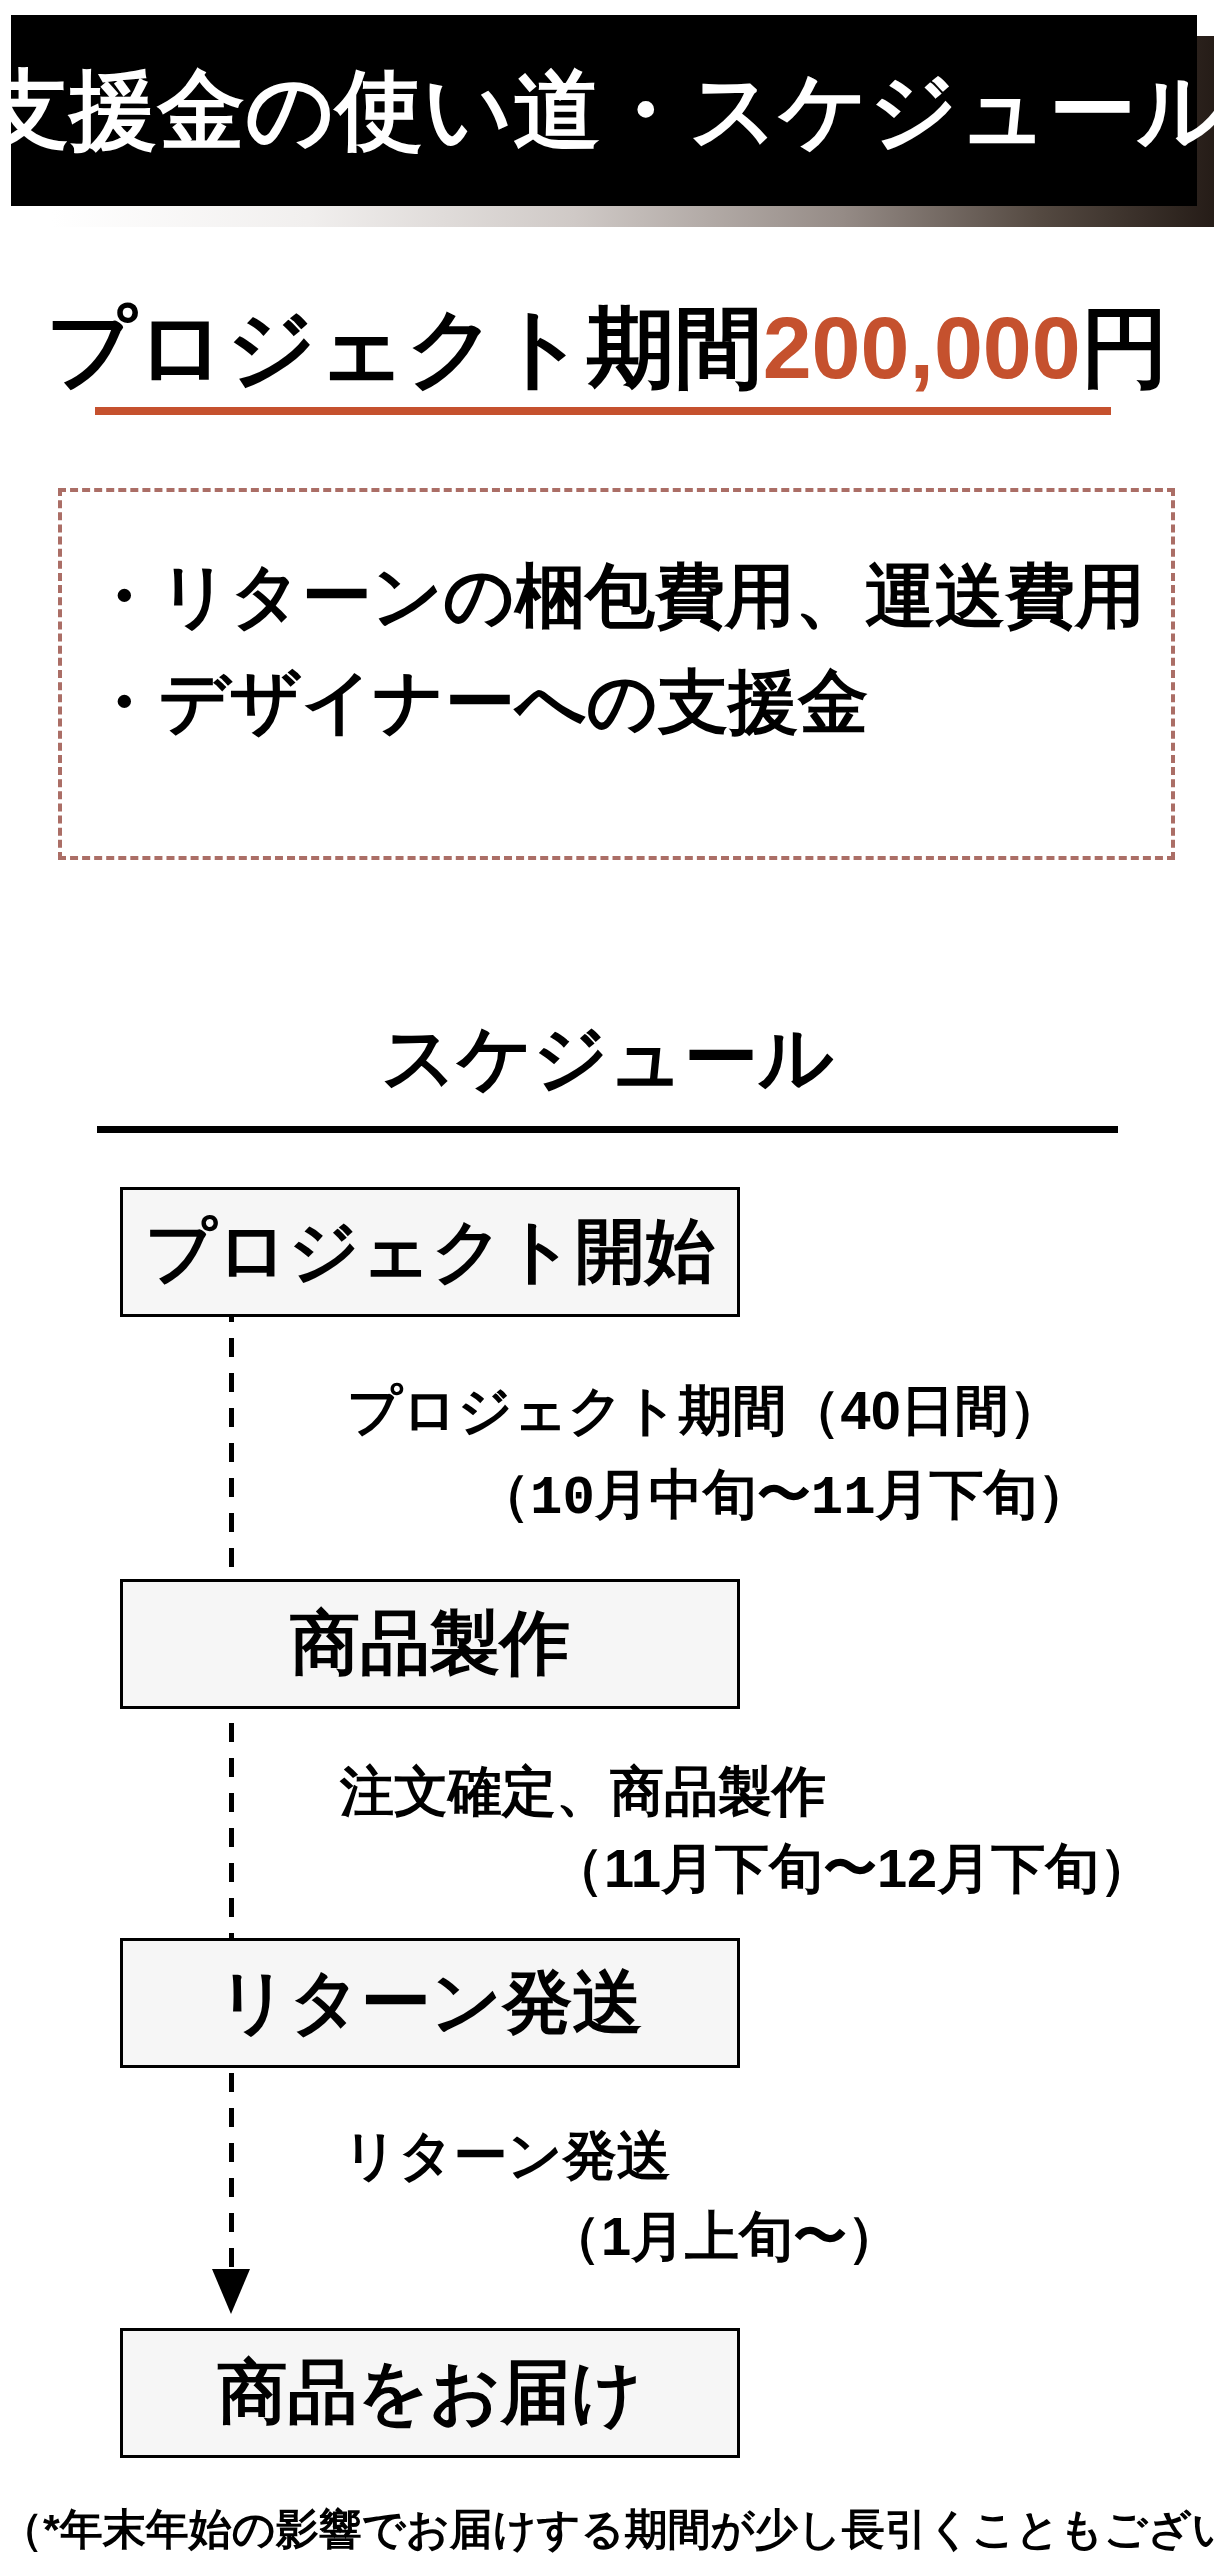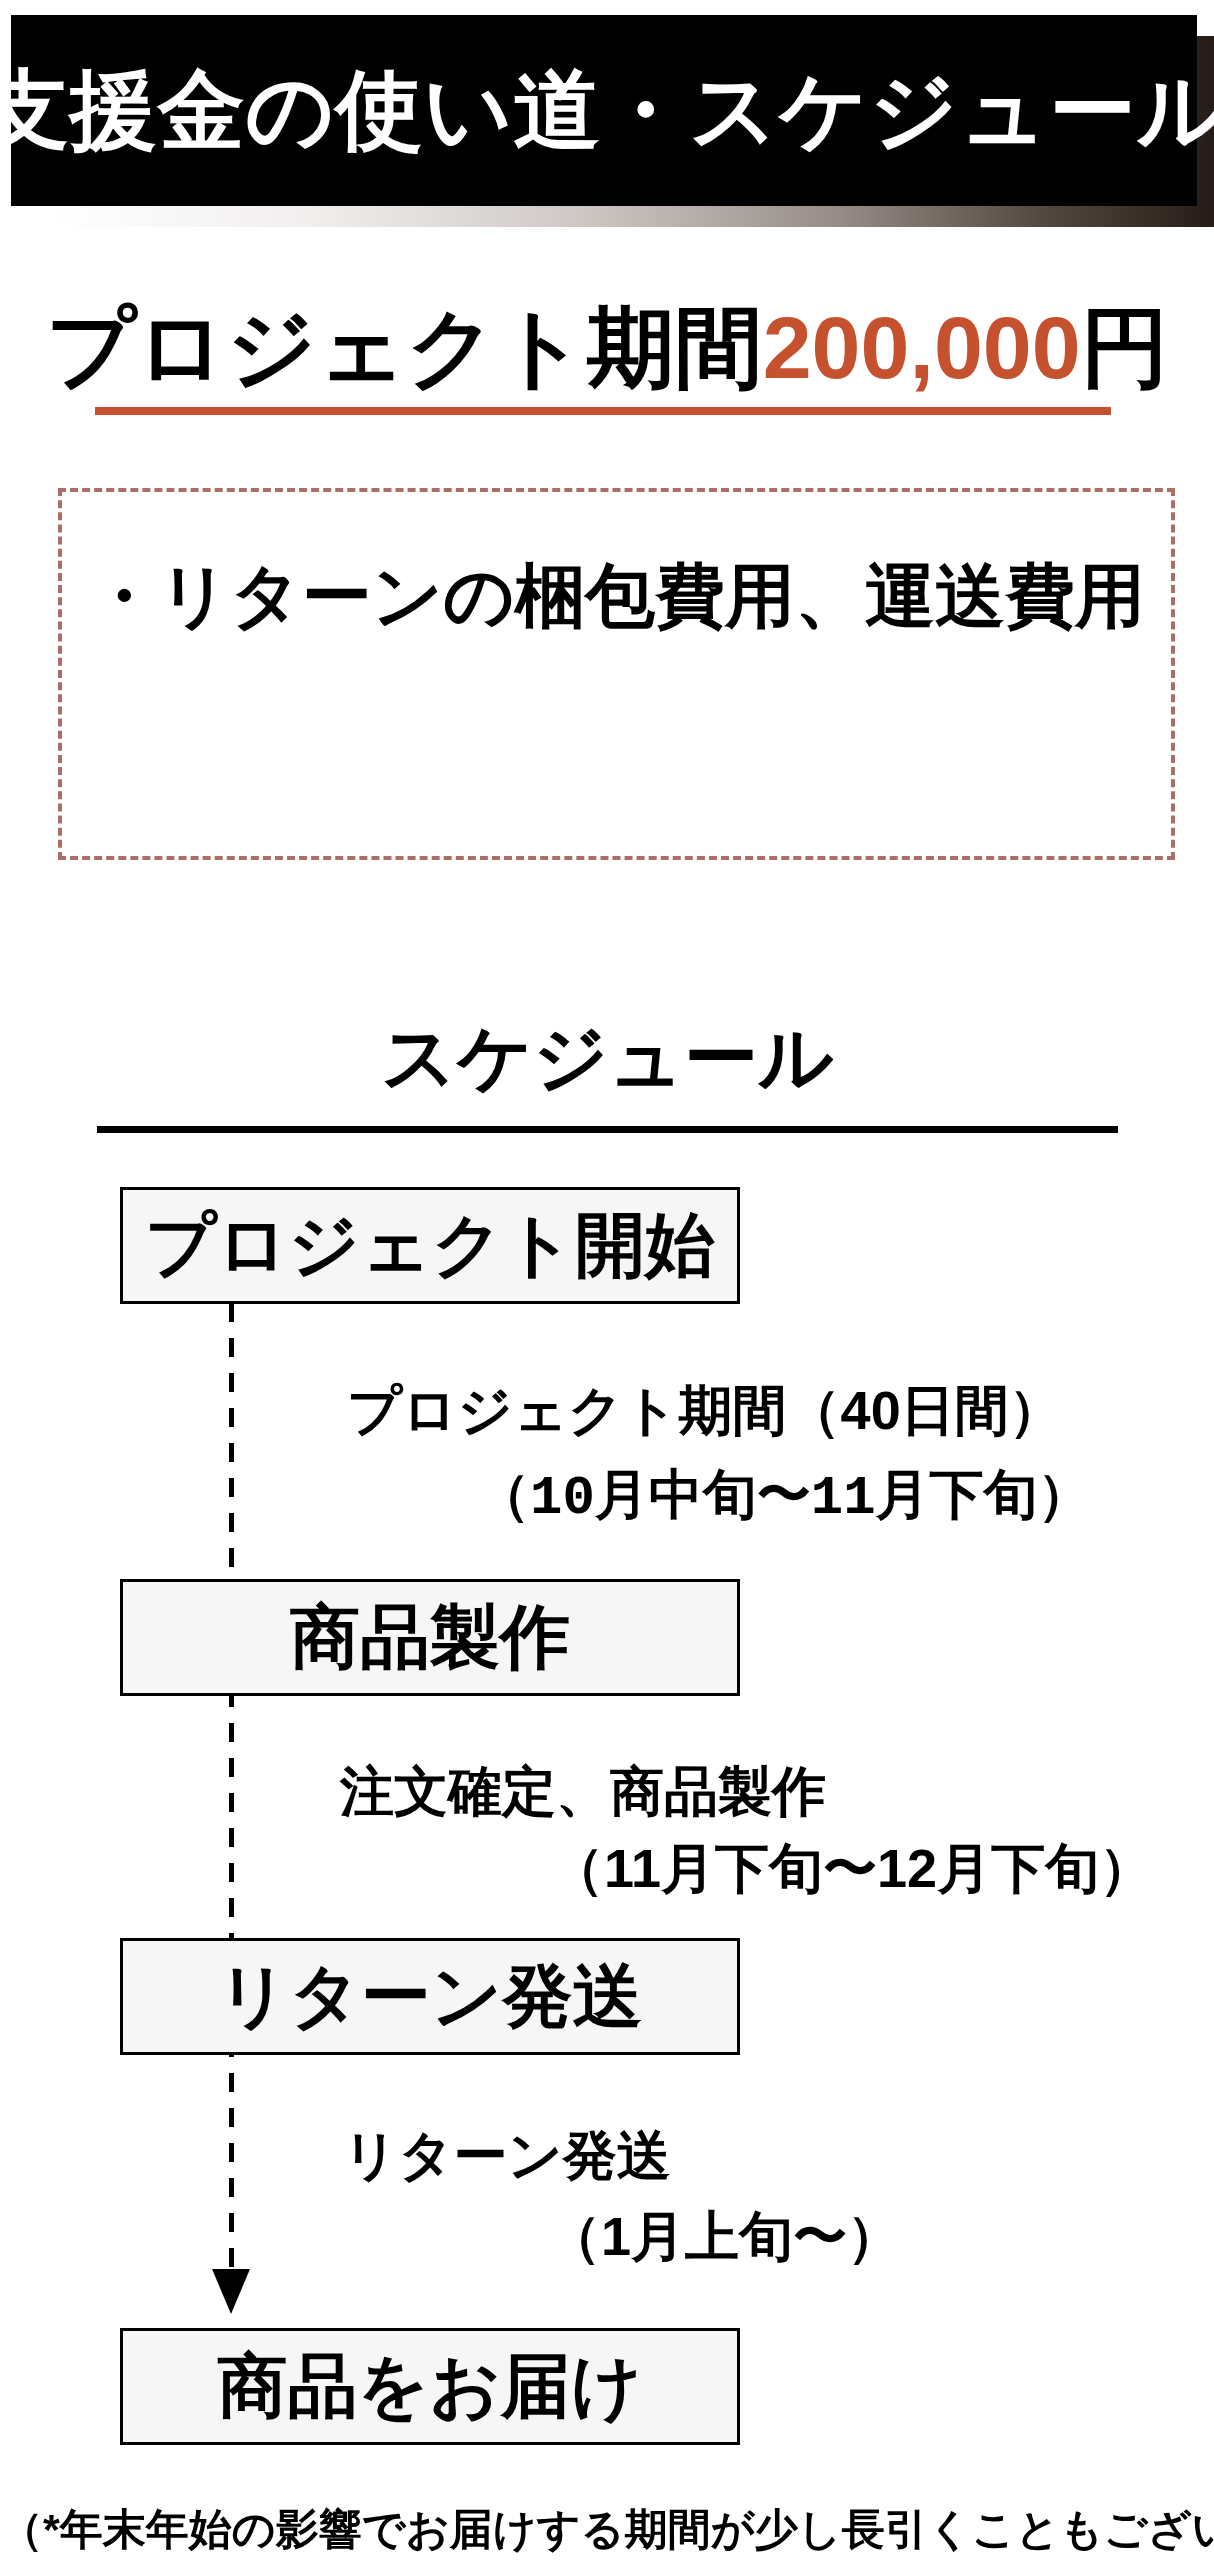--- a/index.html
+++ b/index.html
@@ -60,21 +60,21 @@
     left:229px; top:1303px; width:4.7px; height:971px;
     background:repeating-linear-gradient(to bottom, #000 0 19px, transparent 19px 35px);
   }
   .arrow-head {
     left:212px; top:2269px; width:0; height:0;
     border-left:19px solid transparent;
     border-right:19px solid transparent;
     border-top:45px solid #000;
   }
   .flow-box {
-    left:120px; width:620px; height:117px;
+    left:120px; width:620px; height:130px;
     background:#f6f6f6; border:3.8px solid #000;
     display:flex; align-items:center; justify-content:center;
     font-size:70px; white-space:nowrap;
   }
   #box-start      { top:1187px; }
   #box-production { top:1579px; }
   #box-return     { top:1938px; }
   #box-delivery   { top:2328px; }
 
   .note { font-size:54px; line-height:1.15; white-space:nowrap; }
@@ -97,20 +97,21 @@
 <div class="abs banner-shadow"></div>
 <div class="abs banner">
   <div class="banner-title">支援金の使い道・スケジュール</div>
 </div>
 
 <div class="abs goal"><span>プロジェクト期間</span><span class="amount">200,000</span><span>円</span></div>
 <div class="abs goal-underline"></div>
 
 <div class="abs usage-box">
   <div class="usage-item">・リターンの梱包費用、運送費用</div>
+  <div class="usage-item">・デザイナーへの支援金</div>
 </div>
 
 <div class="abs sched-heading">スケジュール</div>
 <div class="abs sched-underline"></div>
 
 <div class="abs connector"></div>
 <div class="abs arrow-head"></div>
 
 <div class="abs flow-box" id="box-start">
   <span>プロジェクト開始</span>

